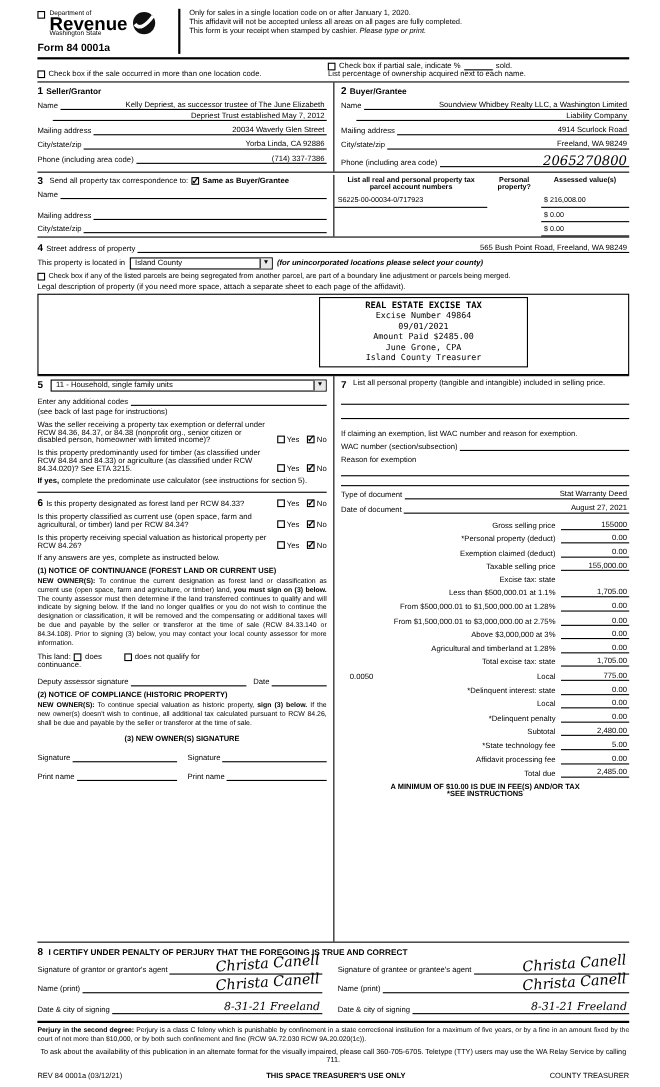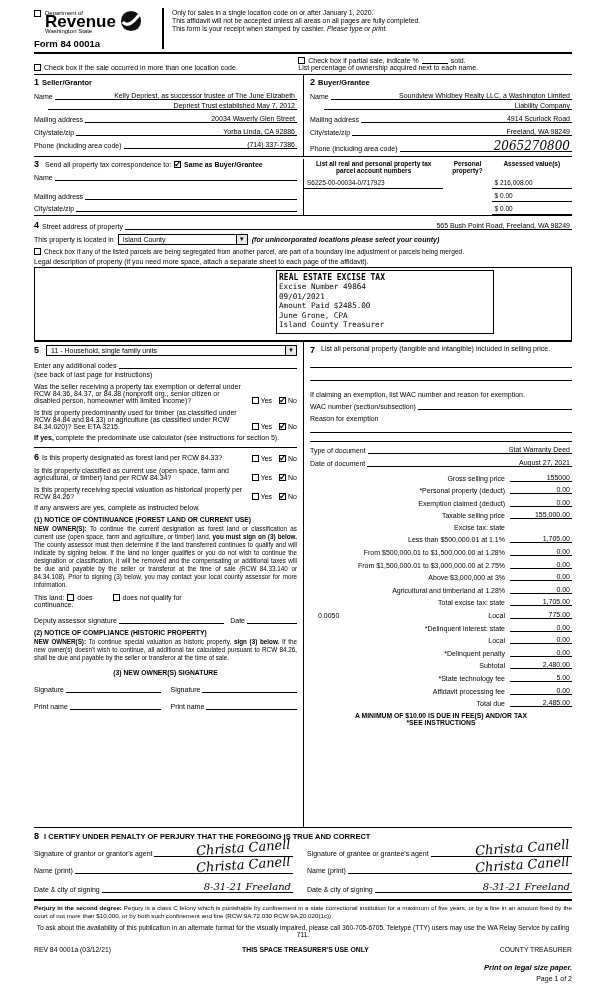--- a/index.html
+++ b/index.html
@@ -61,21 +61,21 @@
   .val-cell { text-align: left; white-space: nowrap; }
 
   
   .sec4 { border-top: 1.5px solid #000; padding: 2px 0 2px; }
   .note-bi { font-weight: bold; font-style: italic; }
   .small-line { font-size: 6.6px; margin-top: 3px; display:flex; align-items:flex-start; gap:3px; }
 
   
   .legal-box { border: 1px solid #000; height: 74px; position: relative; padding: 4px 6px; }
   .exhibit { font-size: 9.5px; font-weight: bold; }
-  .stamp { position:absolute; left: 241px; top: 2px; width: 218px; border: 1px solid #000; padding: 2px 2px 3px; font-family: "DejaVu Sans Mono", monospace; font-size: 7.6px; line-height: 9.6px; }
+  .stamp { position:absolute; left: 255px; top: 2px; width: 190px; border: 1px solid #000; text-align:center; padding: 2px 2px 3px; font-family: "DejaVu Sans Mono", monospace; font-size: 7.6px; line-height: 9.6px; }
   .stamp .s1 { font-size: 8px; font-weight: bold; }
 
   
   .two-col { display:flex; border-top: 1.5px solid #000; flex: 1; }
   .col-left { width: 50%; padding: 3px 6px 0 0; }
   .col-right { width: 50%; border-left: 1px solid #000; padding: 3px 0 0 6px; }
   .q-row { display:flex; align-items:flex-end; justify-content:space-between; margin-top: 5px; }
   .q-text { flex: 1; }
   .fine { font-size: 6.3px; line-height: 8px; margin-top: 2px; text-align: justify; }
   .notice-title { font-weight: bold; font-size: 6.8px; margin-top: 5px; }
@@ -547,18 +547,14 @@
     <b>Perjury in the second degree:</b><span> Perjury is a class C felony which is punishable by confinement in a state correctional institution for a maximum of five years, or by a fine in an amount fixed by the court of not more than $10,000, or by both such confinement and fine (RCW 9A.72.030 RCW 9A.20.020(1c)).</span>
   </div>
   <div class="alt-format">To ask about the availability of this publication in an alternate format for the visually impaired, please call 360-705-6705. Teletype (TTY) users may use the WA Relay Service by calling 711.</div>
 
   <div class="footer-row">
     <span>REV 84 0001a (03/12/21)</span>
     <b>THIS SPACE TREASURER'S USE ONLY</b>
     <span>COUNTY TREASURER</span>
   </div>
 
-  <div class="bottom-right">
-    <div class="print-legal">Print on legal size paper.</div>
-    <div class="page-num">Page 1 of 2</div>
-  </div>
 
 </div>
 
 </body></html>

